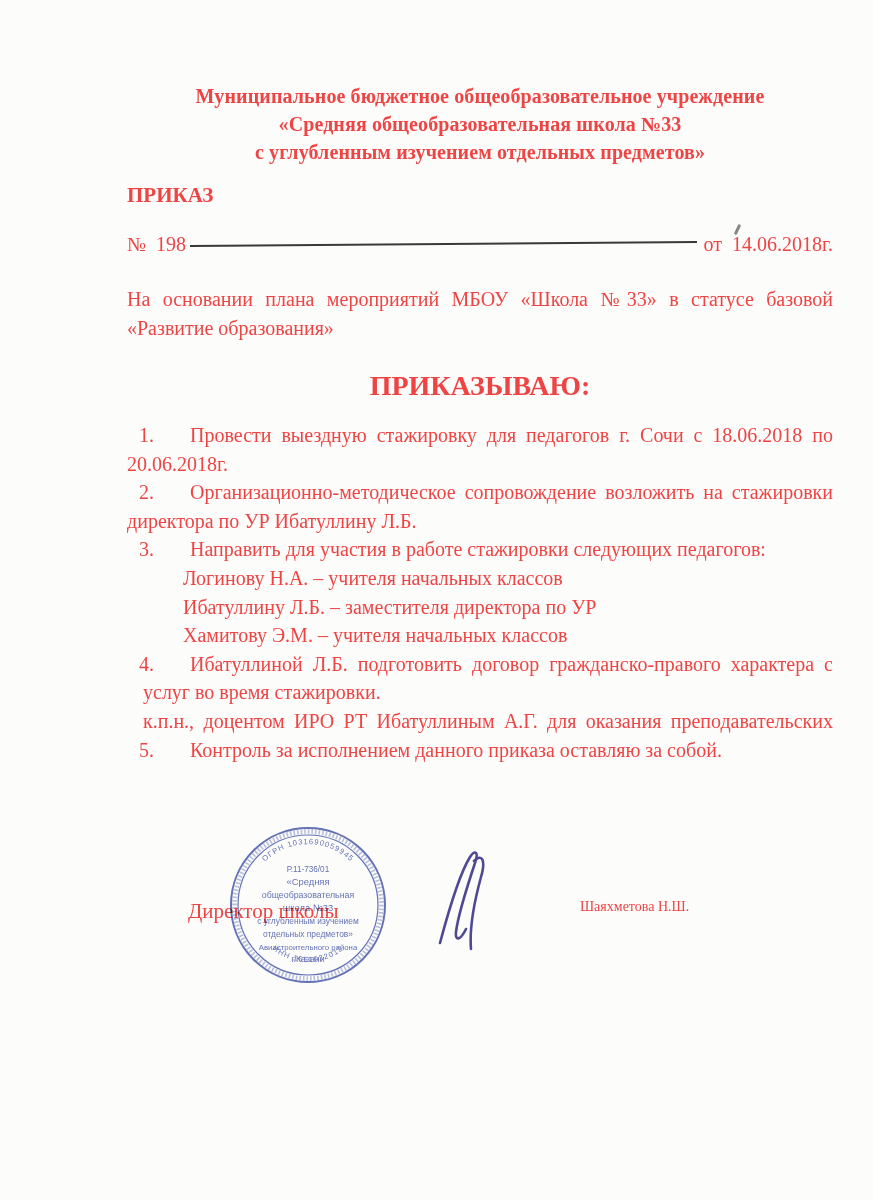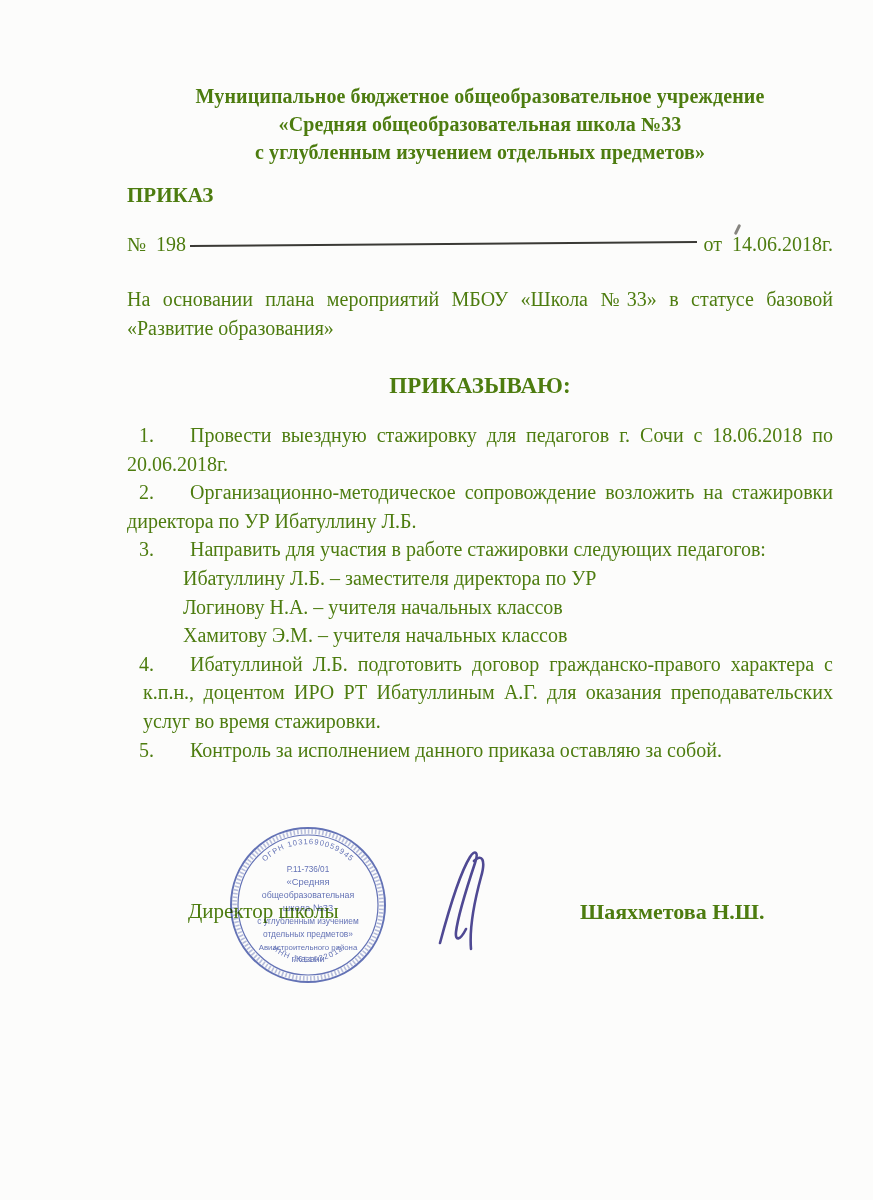--- a/index.html
+++ b/index.html
@@ -2,47 +2,47 @@
 <html><head>
 <meta charset="utf-8">
 <style>
   * { margin:0; padding:0; box-sizing:border-box; }
   html,body { background:#ffffff; }
   .page {
     position:relative;
     width:873px; height:1200px;
     background:#fcfcfb;
     font-family:"Liberation Serif","DejaVu Serif",serif;
-    color:#4d7c0f;
+    color:#ef4444;
     overflow:hidden;
   }
   .content {
     position:absolute; left:127px; top:0; width:706px;
     padding-top:82px;
     font-size:20px; line-height:28px;
   }
   .org-block { text-align:center; font-weight:700; letter-spacing:.1px; }
   .doc-type { text-align:left; font-weight:700; font-size:21px; margin-top:16px; line-height:26px; }
   .num-row { display:flex; align-items:center; margin-top:23px; line-height:27px; }
   .num-row .num { white-space:pre; }
   .num-row .rule { flex:1; border-bottom:2px solid #3a3935; margin:0 6px 0 4px;
                    transform:rotate(-0.45deg) translateY(-3px); transform-origin:right center; }
   .num-row .date { white-space:pre; }
   .subject { font-weight:700; line-height:28px; }
   .preamble { margin-top:27px; line-height:28.5px; }
   .jl { text-align:justify; text-align-last:justify; }
-  .command { text-align:center; font-weight:700; font-size:23px; margin-top:31px; line-height:26px; }
+  .command { text-align:center; font-weight:700; font-size:28px; margin-top:31px; line-height:26px; }
   .items { margin-top:22px; line-height:28.6px; }
   .item-first { display:flex; }
   .it-num { flex:0 0 63px; padding-left:12px; }
   .it-text { flex:1; }
   .cont-indent { padding-left:16px; }
   .sub-line { padding-left:56px; }
   .sig-role { position:absolute; left:188px; top:899px; font-size:21px; z-index:1; }
-  .sig-name { position:absolute; left:580px; top:899px; font-size:22px;font-weight:bold; }
+  .sig-name { position:absolute; left:580px; top:899px; font-size:14px; }
   .stamp { position:absolute; left:222px; top:819px; width:172px; height:172px;
            mix-blend-mode:multiply; opacity:.88; z-index:2; }
   .stamp text { font-family:"Liberation Sans","DejaVu Sans",sans-serif; }
   .autograph { position:absolute; left:428px; top:845px; width:72px; height:118px; z-index:2; }
   .pen-tick { position:absolute; left:736px; top:224px; width:3px; height:11px;
               background:#55534c; transform:rotate(26deg); border-radius:2px; opacity:.7; }
 </style>
 </head>
 <body>
 
@@ -88,32 +88,32 @@
           <span class="it-text jl">Организационно-методическое сопровождение возложить на стажировки</span>
         </div>
         <div>директора по УР Ибатуллину Л.Б.</div>
       </div>
 
       <div>
         <div class="item-first">
           <span class="it-num">3.</span>
           <span class="it-text">Направить для участия в работе стажировки следующих педагогов:</span>
         </div>
+        <div class="sub-line">Логинову Н.А. – учителя начальных классов</div>
         <div class="sub-line">Ибатуллину Л.Б. – заместителя директора по УР</div>
-        <div class="sub-line">Логинову Н.А. – учителя начальных классов</div>
         <div class="sub-line">Хамитову Э.М. – учителя начальных классов</div>
       </div>
 
       <div>
         <div class="item-first">
           <span class="it-num">4.</span>
           <span class="it-text jl">Ибатуллиной Л.Б. подготовить договор гражданско-правого характера с</span>
         </div>
+        <div class="cont-indent">услуг во время стажировки.</div>
         <div class="cont-indent jl">к.п.н., доцентом ИРО РТ Ибатуллиным А.Г. для оказания преподавательских</div>
-        <div class="cont-indent">услуг во время стажировки.</div>
       </div>
 
       <div>
         <div class="item-first">
           <span class="it-num">5.</span>
           <span class="it-text">Контроль за исполнением данного приказа оставляю за собой.</span>
         </div>
       </div>
 
     </div>

